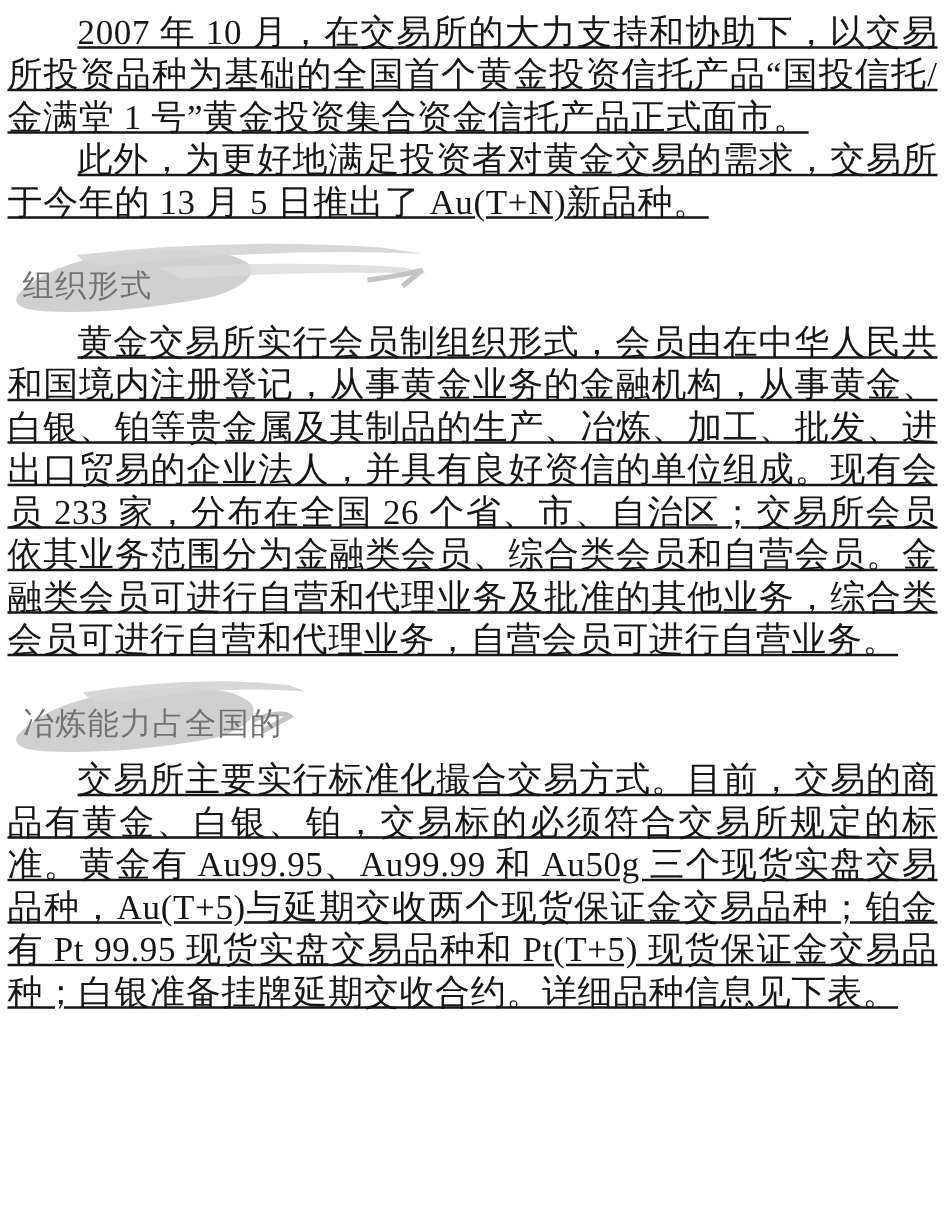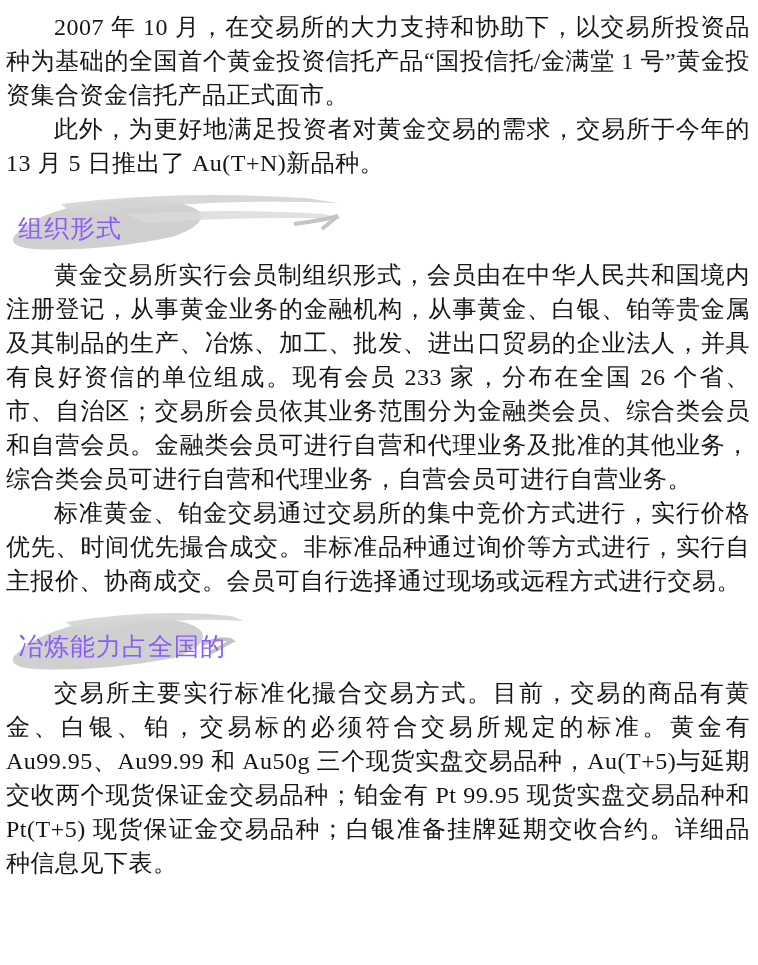--- a/index.html
+++ b/index.html
@@ -13,46 +13,47 @@
     height: 965px;
     box-sizing: border-box;
     background: #ffffff;
     padding: 10px 8px 0 6px;
     overflow: hidden;
     font-family: "Liberation Serif", "DejaVu Serif", serif;
     color: #161616;
   }
   .body-para {
     margin: 0;
-    font-size: 24px;
+    font-size: 28px;
     line-height: 34px;
     text-align: justify;
     text-justify: inter-ideograph;
     text-indent: 2em;
     letter-spacing: 0.5px;
+    text-decoration: underline;
   }
   .section-heading {
     position: relative;
     height: 58px;
     margin: 12px 0 8px 0;
     overflow: visible;
   }
   .section-heading .brush {
     position: absolute;
     left: 0;
     top: 0;
   }
   .heading-text {
     position: absolute;
     left: 12px;
     top: 20px;
     font-family: "DejaVu Sans", "Liberation Sans", sans-serif;
     font-size: 25px;
     font-weight: 400;
-    color: #8b5cf6;
+    color: #737373;
     letter-spacing: 1px;
     white-space: nowrap;
   }
 </style>
 </head>
 <body>
 
 <div class="page">
 
   <p class="body-para">2007 年 10 月，在交易所的大力支持和协助下，以交易所投资品种为基础的全国首个黄金投资信托产品“国投信托/金满堂 1 号”黄金投资集合资金信托产品正式面市。</p>
@@ -64,21 +65,20 @@
       <path d="M55 12 Q170 -2 300 6 L332 11 Q210 6 92 20 Q65 23 55 12 Z" fill="#d4d4d4" opacity="0.9"></path>
       <path d="M120 22 Q230 16 318 22 L336 27 Q240 24 140 31 Z" fill="#dadada" opacity="0.8"></path>
       <path d="M288 32 q30 -4 44 -8 l-16 13" fill="none" stroke="#c4c4c4" stroke-width="4"></path>
     </svg>
     <span class="heading-text">组织形式</span>
   </div>
 
   <p class="body-para">黄金交易所实行会员制组织形式，会员由在中华人民共和国境内注册登记，从事黄金业务的金融机构，从事黄金、白银、铂等贵金属及其制品的生产、冶炼、加工、批发、进出口贸易的企业法人，并具有良好资信的单位组成。现有会员 233 家，分布在全国 26 个省、市、自治区；交易所会员依其业务范围分为金融类会员、综合类会员和自营会员。金融类会员可进行自营和代理业务及批准的其他业务，综合类会员可进行自营和代理业务，自营会员可进行自营业务。</p>
 
 
-  <p class="body-para">标准黄金、铂金交易通过交易所的集中竞价方式进行，实行价格优先、时间优先撮合成交。非标准品种通过询价等方式进行，实行自主报价、协商成交。会员可自行选择通过现场或远程方式进行交易。</p>
 
   <div class="section-heading">
     <svg class="brush" width="250" height="60" viewBox="0 0 250 60" xmlns="http://www.w3.org/2000/svg">
       <path d="M8 46 Q38 14 116 9 Q182 5 196 22 Q202 36 168 48 Q94 62 28 59 Q2 57 8 46 Z" fill="#c8c8c8" opacity="0.85"></path>
       <path d="M60 12 Q150 -2 225 6 L238 11 Q160 6 95 20 Q70 23 60 12 Z" fill="#d4d4d4" opacity="0.9"></path>
       <path d="M196 34 q24 -8 30 -3 l-22 12" fill="none" stroke="#c4c4c4" stroke-width="4"></path>
     </svg>
     <span class="heading-text">冶炼能力占全国的</span>
   </div>
 

